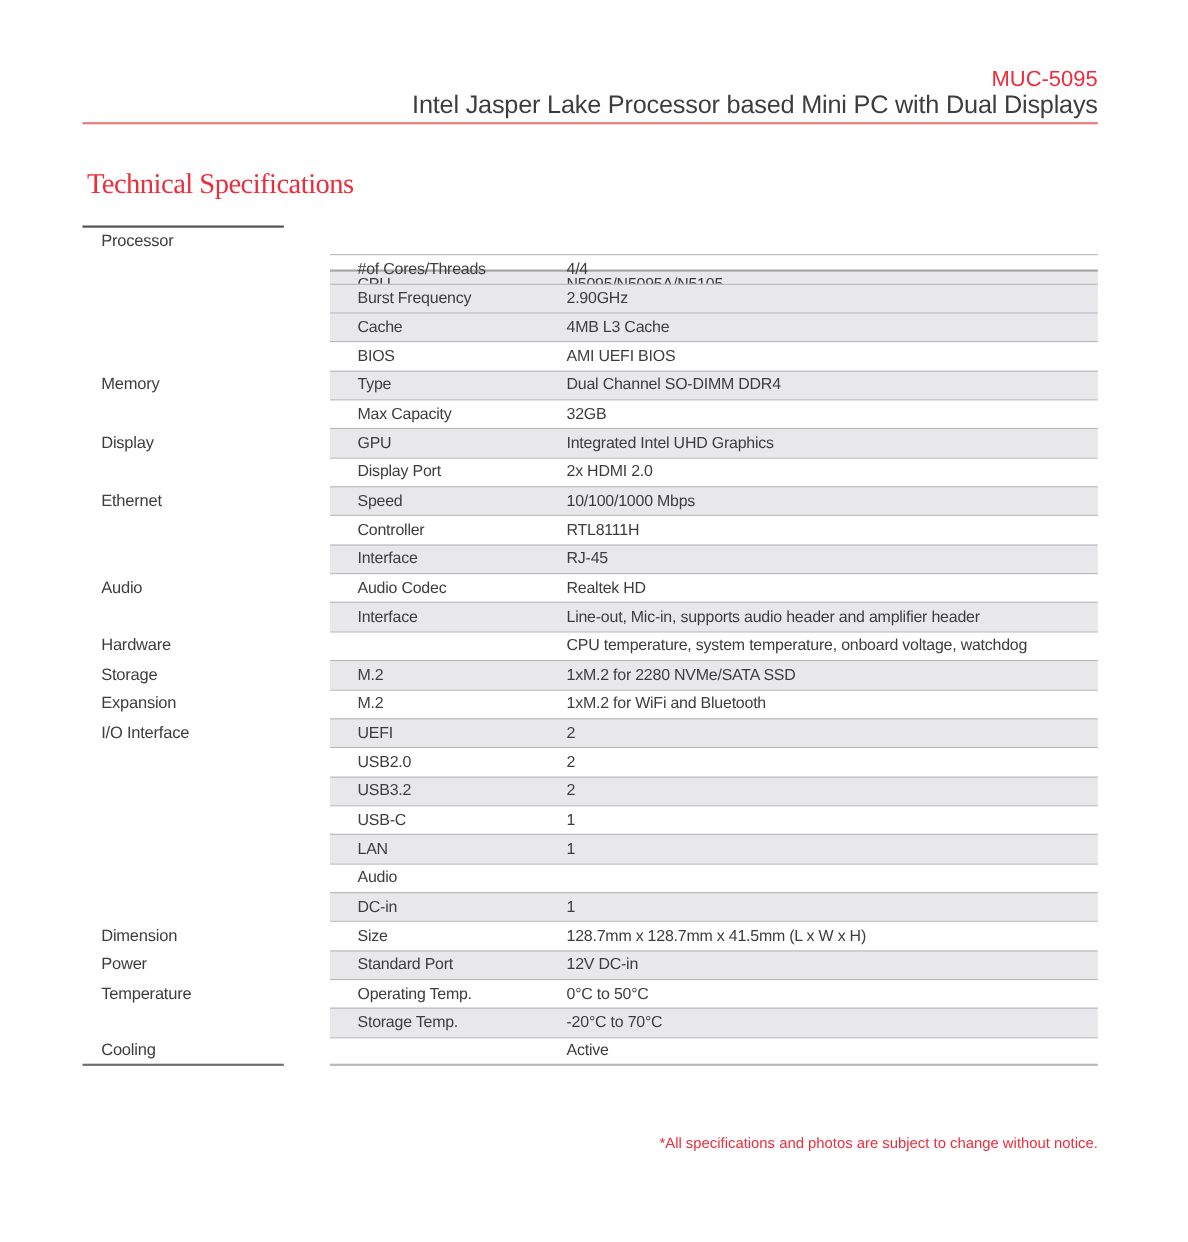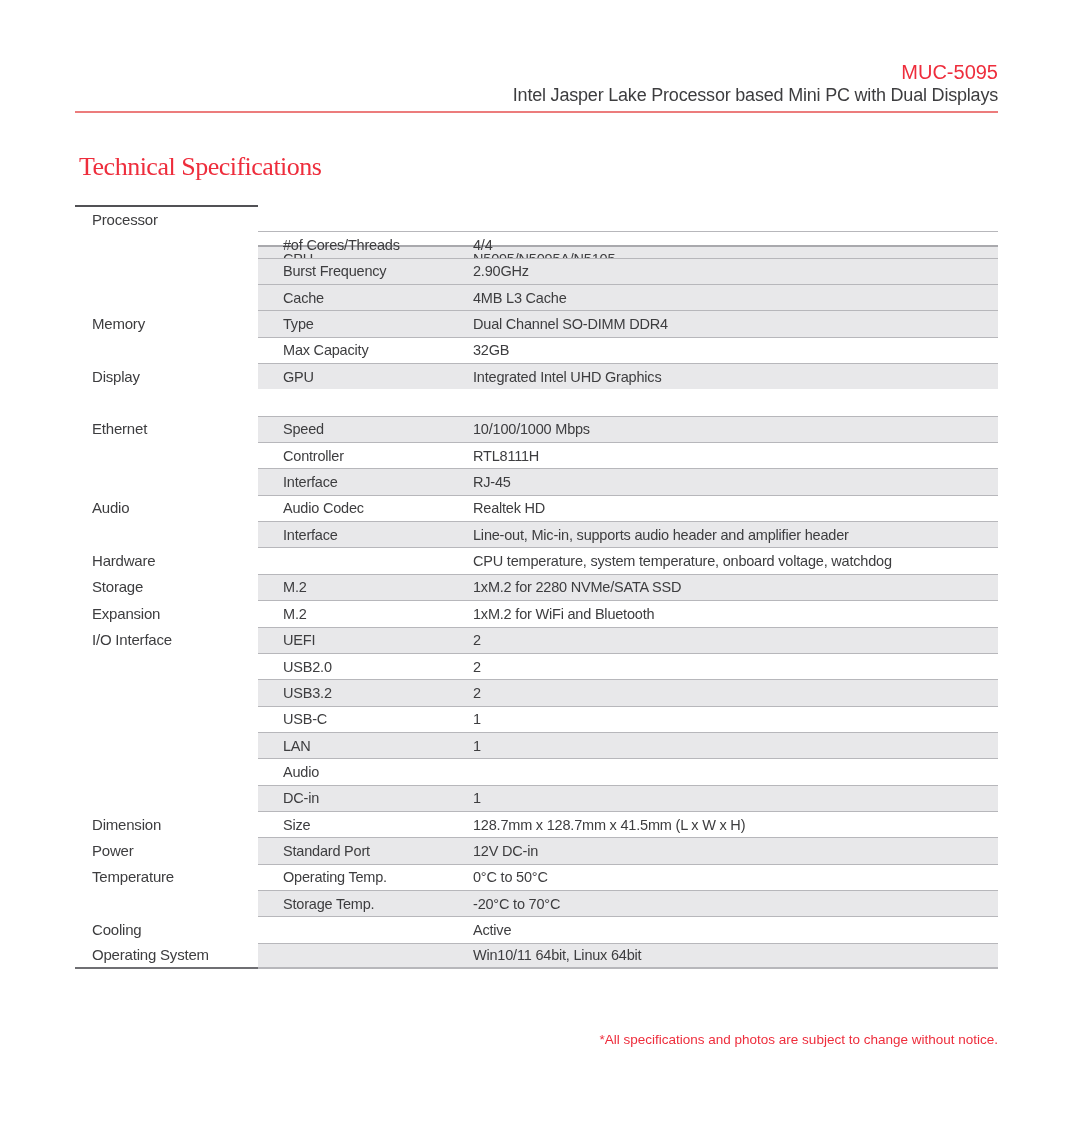--- a/index.html
+++ b/index.html
@@ -24,37 +24,37 @@
     position:absolute;top:60px;left:75px;width:923px;
     text-align:right;
   }
   .model{
     color:var(--accent);
     font-size:20px;line-height:24px;
     letter-spacing:0px;
   }
   .subtitle{
     color:var(--text);
-    font-size:18px;line-height:22px;
+    font-size:23px;line-height:22px;
     letter-spacing:-0.2px;
   }
   .header-rule{
     margin-top:5px;height:2px;background:var(--rule);
   }
   .section-title{
     position:absolute;top:152px;left:79px;
     color:var(--accent);
     font-size:26px;line-height:30px;font-weight:400;
     letter-spacing:-0.5px;
     font-family:Liberation Serif, serif;
   }
   .spec-table{
     position:absolute;top:205px;left:75px;width:923px;
   }
-  .row{display:flex;height:26.35px;}
+  .row{display:flex;height:26.35px;gap:42px;}
   .cat{
     width:183px;height:100%;
     display:flex;align-items:center;
     padding-left:17px;
     font-size:15px;letter-spacing:-0.2px;
     color:var(--text);
   }
   .row:first-child .cat{border-top:2px solid var(--dark-border);}
   .row:last-child .cat{border-bottom:2px solid var(--bottom-dark);}
   .band{
@@ -120,20 +120,27 @@
 
 
   <div class="row">
     <div class="cat"></div>
     <div class="band shaded">
       <div class="attr">Cache</div>
       <div class="val">4MB L3 Cache</div>
     </div>
   </div>
 
+  <div class="row">
+    <div class="cat"></div>
+    <div class="band">
+      <div class="attr">BIOS</div>
+      <div class="val">AMI UEFI BIOS</div>
+    </div>
+  </div>
 
   <div class="row">
     <div class="cat">Memory</div>
     <div class="band shaded">
       <div class="attr">Type</div>
       <div class="val">Dual Channel SO-DIMM DDR4</div>
     </div>
   </div>
 
   <div class="row">
@@ -147,20 +154,24 @@
   <div class="row">
     <div class="cat">Display</div>
     <div class="band shaded">
       <div class="attr">GPU</div>
       <div class="val">Integrated Intel UHD Graphics</div>
     </div>
   </div>
 
   <div class="row">
     <div class="cat"></div>
+    <div class="band">
+      <div class="attr">Display Port</div>
+      <div class="val">2x HDMI 2.0</div>
+    </div>
   </div>
 
   <div class="row">
     <div class="cat">Ethernet</div>
     <div class="band shaded">
       <div class="attr">Speed</div>
       <div class="val">10/100/1000 Mbps</div>
     </div>
   </div>
 
@@ -308,22 +319,15 @@
   </div>
 
   <div class="row">
     <div class="cat">Cooling</div>
     <div class="band">
       <div class="attr"></div>
       <div class="val">Active</div>
     </div>
   </div>
 
-  <div class="row">
-    <div class="cat">Operating System</div>
-    <div class="band shaded">
-      <div class="attr"></div>
-      <div class="val">Win10/11 64bit, Linux 64bit</div>
-    </div>
-  </div>
 </div>
 
 <div class="footnote">*All specifications and photos are subject to change without notice.</div>
 
 </body></html>

